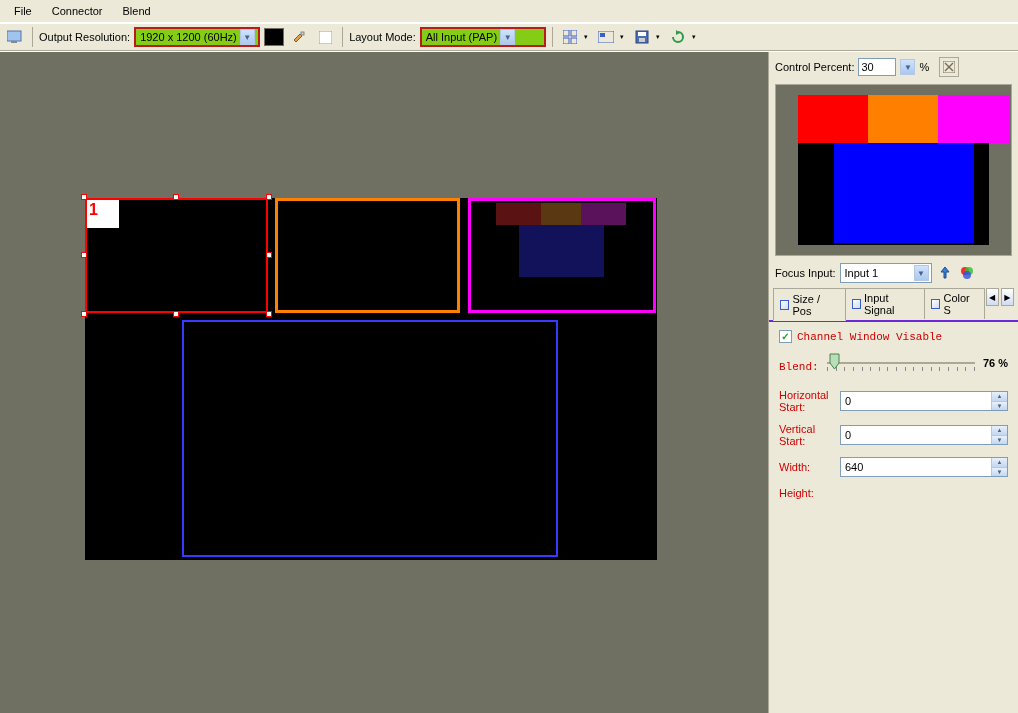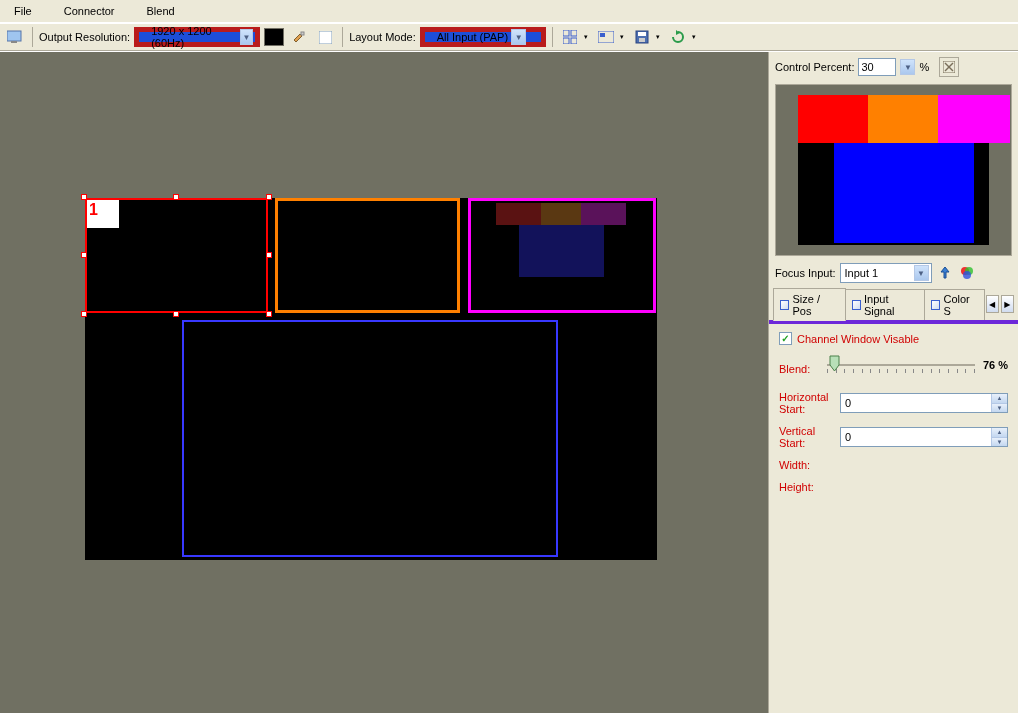--- a/index.html
+++ b/index.html
@@ -1,22 +1,22 @@
 <!DOCTYPE html>
 <html><head>
 <meta charset="utf-8">
 <style>
 * { box-sizing: border-box; margin: 0; padding: 0; font-family: Tahoma, sans-serif; font-size: 11px; }
 body { width: 1018px; height: 713px; background: #ece9d8; overflow: hidden; display: flex; flex-direction: column; }
-.menubar { display: flex; background: #ece9d8; border-bottom: 1px solid #fff; padding: 2px 4px; gap: 12px; }
+.menubar { display: flex; background: #ece9d8; border-bottom: 1px solid #fff; padding: 2px 4px; gap: 0; }
 .menubar span { padding: 3px 10px; cursor: default; }
 .toolbar { display: flex; align-items: center; background: #ece9d8; padding: 3px 4px; border-top: 1px solid #fff; border-bottom: 1px solid #aca899; gap: 4px; }
 .tbsep { width: 1px; height: 20px; background: #aca899; margin: 0 2px; }
 .colorswatch { width: 20px; height: 18px; background: #000; border: 1px solid #716f64; }
-.dropdown { background: #1d4ed8; border: 5px solid #b91c1c; height: 20px; display: inline-flex; align-items: center; padding: 0 2px 0 12px; }
+.dropdown { background: #84cc16; border: 2px solid #b91c1c; height: 20px; display: inline-flex; align-items: center; padding: 0 2px 0 4px; }
 .dropdown .arrow { width: 15px; height: 16px; background: linear-gradient(#cfe3fb,#abc8ee); border: 1px solid #b4c8e6; margin-left: 3px; display:flex; align-items:center; justify-content:center; font-size:8px; color:#4d6185;}
 .toolbtn { width: 22px; height: 20px; border:1px solid transparent; display:flex; align-items:center; justify-content:center; }
 .tbcombo { display:flex; align-items:center;}
 .tbcombo .arrow { width:10px; display:flex; align-items:center; justify-content:center; font-size:7px; color:#000;}
 .content { flex:1; display:flex; overflow:hidden; border-top:1px solid #fff;}
 .canvas-area { flex:1; background:#707062; position:relative; }
 .canvas-frame { position:absolute; left:85px; top:146px; width:572px; height:362px; background:#000; }
 .win { position:absolute; background:#000; }
 .handle { position:absolute; width:6px; height:6px; background:#fff; border:1px solid #f00;}
 .win1 { border:2px solid #f00; width:183px; height:115px; left:0; top:0;}
@@ -29,29 +29,29 @@
 .rp-top input { width:38px; height:18px; border:1px solid #7f9db9; padding:0 2px;}
 .arrow2 { width:15px; height:16px; background: linear-gradient(#cfe3fb,#abc8ee); border: 1px solid #b4c8e6; display:flex; align-items:center; justify-content:center; font-size:8px; color:#4d6185;}
 .xbtn { width:20px; height:20px; border:1px solid #aca899; background:#ece9d8; display:flex; align-items:center; justify-content:center; margin-left:6px;}
 .preview { margin:2px 6px; border:1px solid #aca899; background:#707062; padding:10px 22px;}
 .preview-inner { width:100%; height:150px; background:#000; position:relative;}
 .pv-block { position:absolute;}
 .rp-focus { padding:5px 6px; display:flex; align-items:center; gap:4px;}
 .selectbox { background:#fff; border:1px solid #7f9db9; height:20px; display:inline-flex; align-items:center; padding:0 2px 0 4px; width:92px;}
 .selectbox .arrow { width:15px; height:16px; background: linear-gradient(#cfe3fb,#abc8ee); border: 1px solid #b4c8e6; margin-left:auto; display:flex; align-items:center; justify-content:center; font-size:8px; color:#4d6185;}
 .iconbtn { width:18px; height:18px; display:flex; align-items:center; justify-content:center;}
-.tabs { display:flex; padding:0 4px; border-bottom:4px solid #6d28d9; align-items:center; position:relative;}
+.tabs { display:flex; padding:0 4px; border-bottom:2px solid #6d28d9; align-items:flex-start; position:relative;}
 .tab { padding:3px 6px; background:#ece9d8; border:1px solid #aca899; border-bottom:none; margin-right:-1px; display:flex; align-items:center; gap:3px;}
 .tab.active { background:#ece9d8; border-bottom:1px solid #ece9d8; margin-bottom:-1px; padding-top:4px; z-index:1;}
 .tab-sq { width:10px; height:10px; border:1px solid #3a5fcd; background:linear-gradient(135deg,#fff,#d0dcf0);}
 .tab-scroll { width:14px; height:18px; background:linear-gradient(#fff,#d0dcf0); border:1px solid #aca899; display:flex; align-items:center; justify-content:center; font-size:8px; margin-left:2px;}
 .tab-body { padding:8px 10px; background:#ece9d8; flex:1;}
 .checkbox-row { display:flex; align-items:center; gap:5px; margin-bottom:10px;}
 .chk { width:13px; height:13px; border:1px solid #7f9db9; background:#fff; display:flex; align-items:center; justify-content:center; color:#21a121; font-size:10px; font-weight:bold;}
-.redtext { color:#d00000;}
+.redtext { color:#d00000;font-family:Liberation Mono, monospace;}
 .blend-row { display:flex; align-items:center; gap:8px; margin-bottom:16px;}
 .slider { flex:1; height:20px; position:relative;}
 .slider-track { position:absolute; left:0; right:0; top:9px; height:2px; background:#aca899;}
 .slider-ticks { position:absolute; left:0; right:0; top:14px; height:4px; display:flex; justify-content:space-between;}
 .slider-ticks i { width:1px; height:4px; background:#888;}
 .slider-thumb { position:absolute; left:2px; top:0; width:11px; height:17px;}
 .field-row { display:flex; align-items:center; margin-bottom:10px; gap:4px;}
 .field-row .lbl { width:92px; color:#d00000;}
 .spinbox { flex:1; display:flex; border:1px solid #7f9db9; background:#fff; height:20px;}
 .spinbox input { flex:1; border:none; padding:0 4px; outline:none; font-size:11px;}
@@ -283,19 +283,26 @@
         <div class="spinbox">
           <input value="0" style="">
           <div class="spin-btns">
               <div>▲</div>
               <div>▼</div>
             </div>
         </div>
       </div>
       <div class="field-row">
         <span class="lbl">Width:</span>
+        <div class="spinbox">
+          <input value="640" style="">
+          <div class="spin-btns">
+              <div>▲</div>
+              <div>▼</div>
+            </div>
+        </div>
       </div>
       <div class="field-row">
         <span class="lbl">Height:</span>
       </div>
     </div>
   </div>
 </div>
 
 </body></html>

